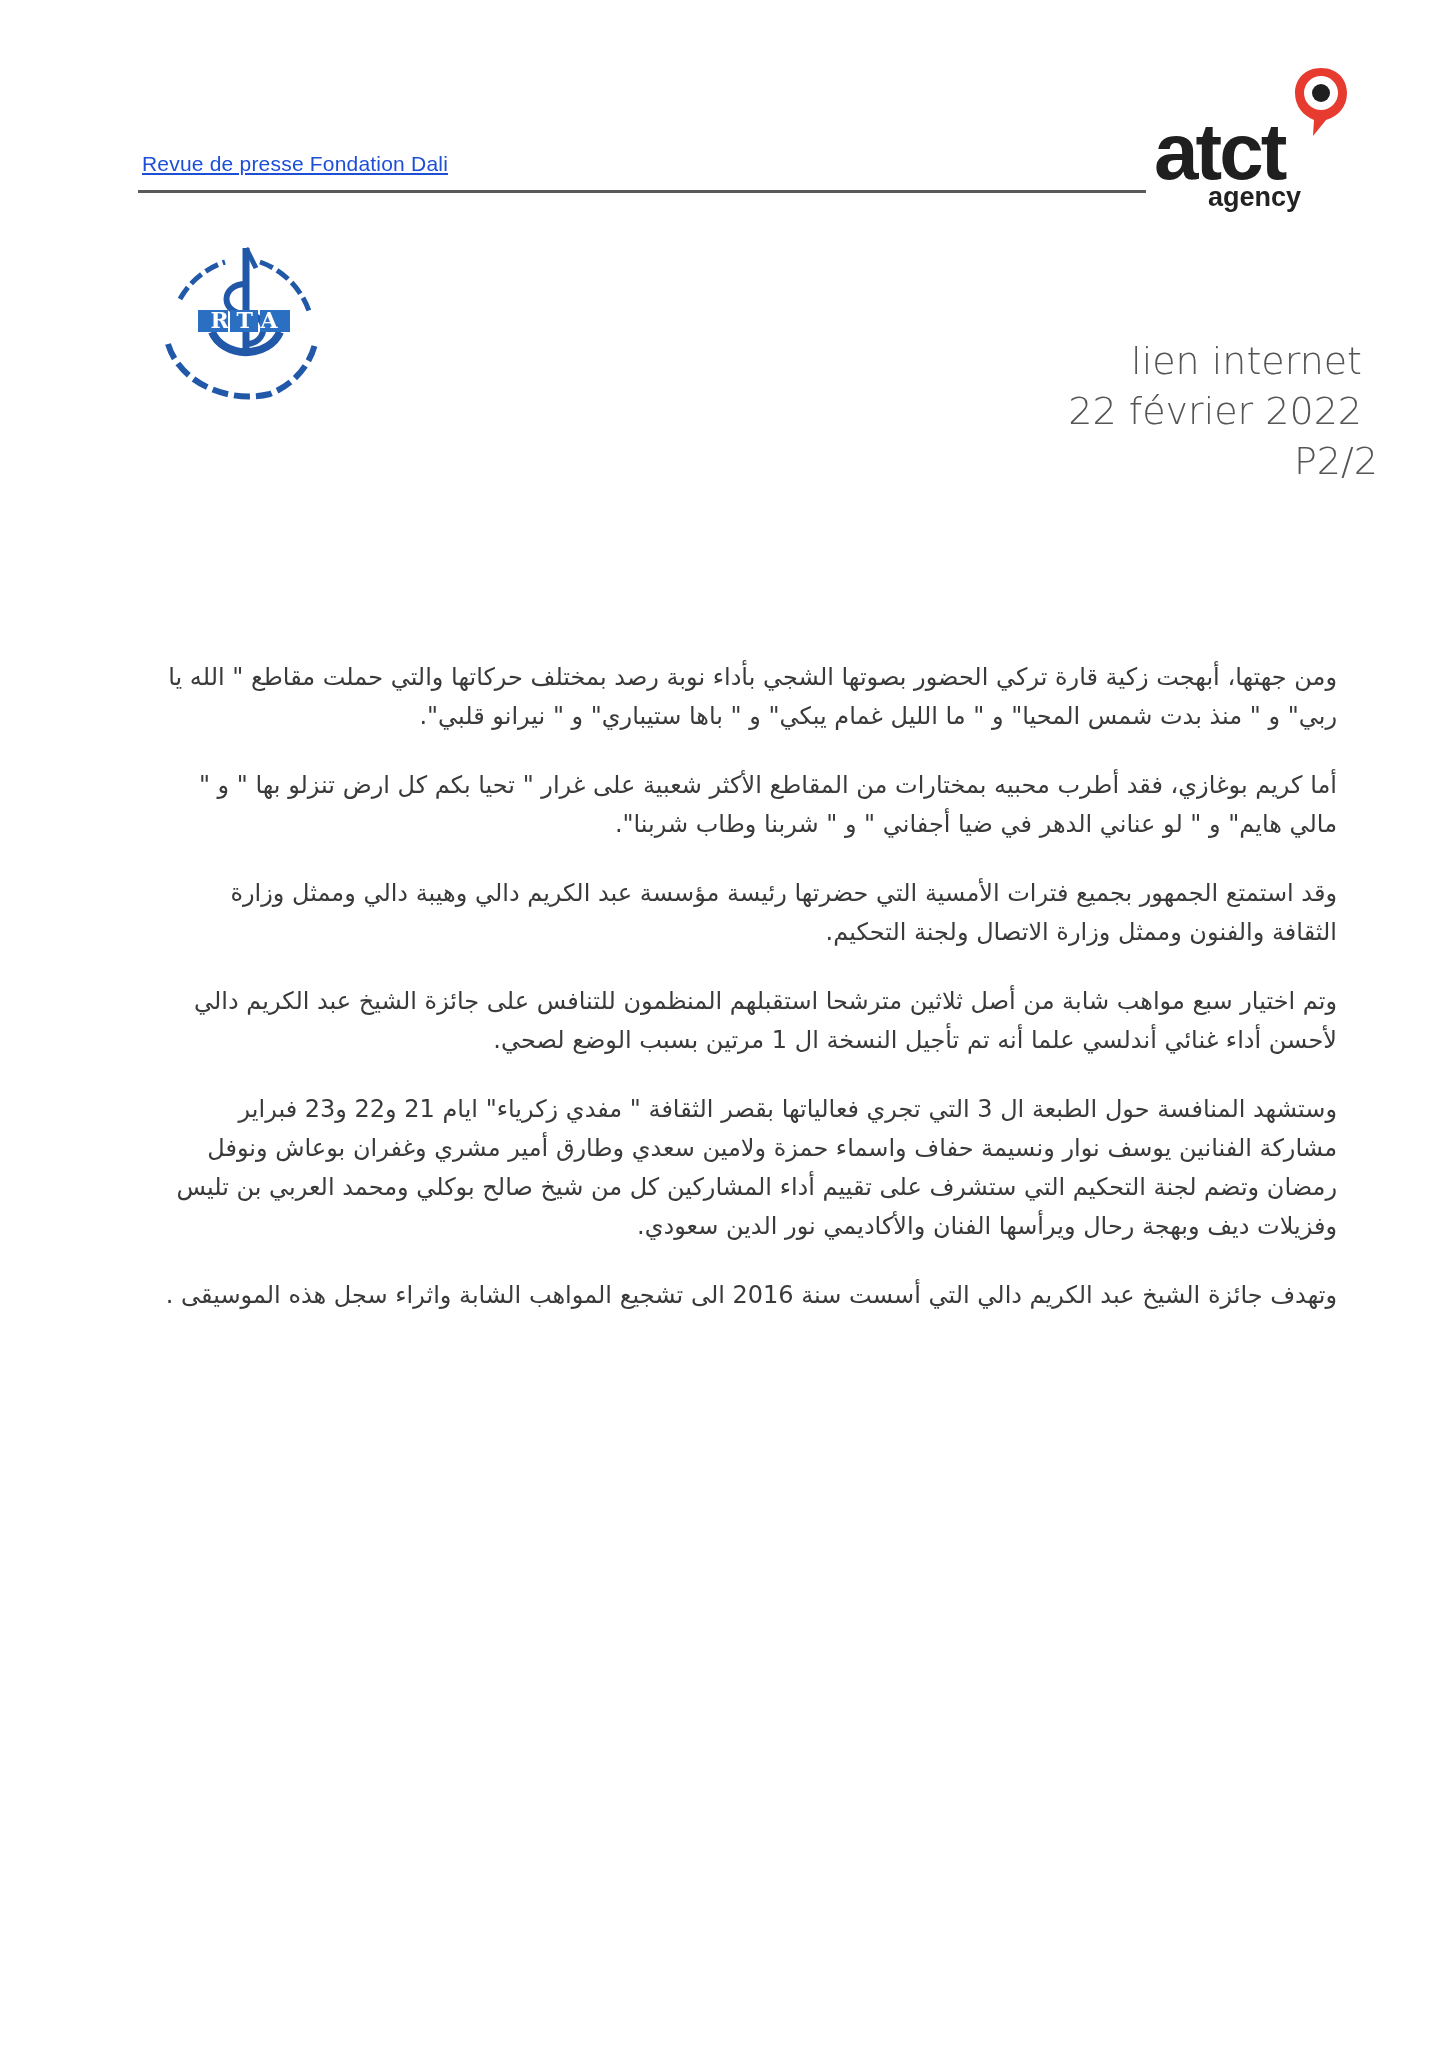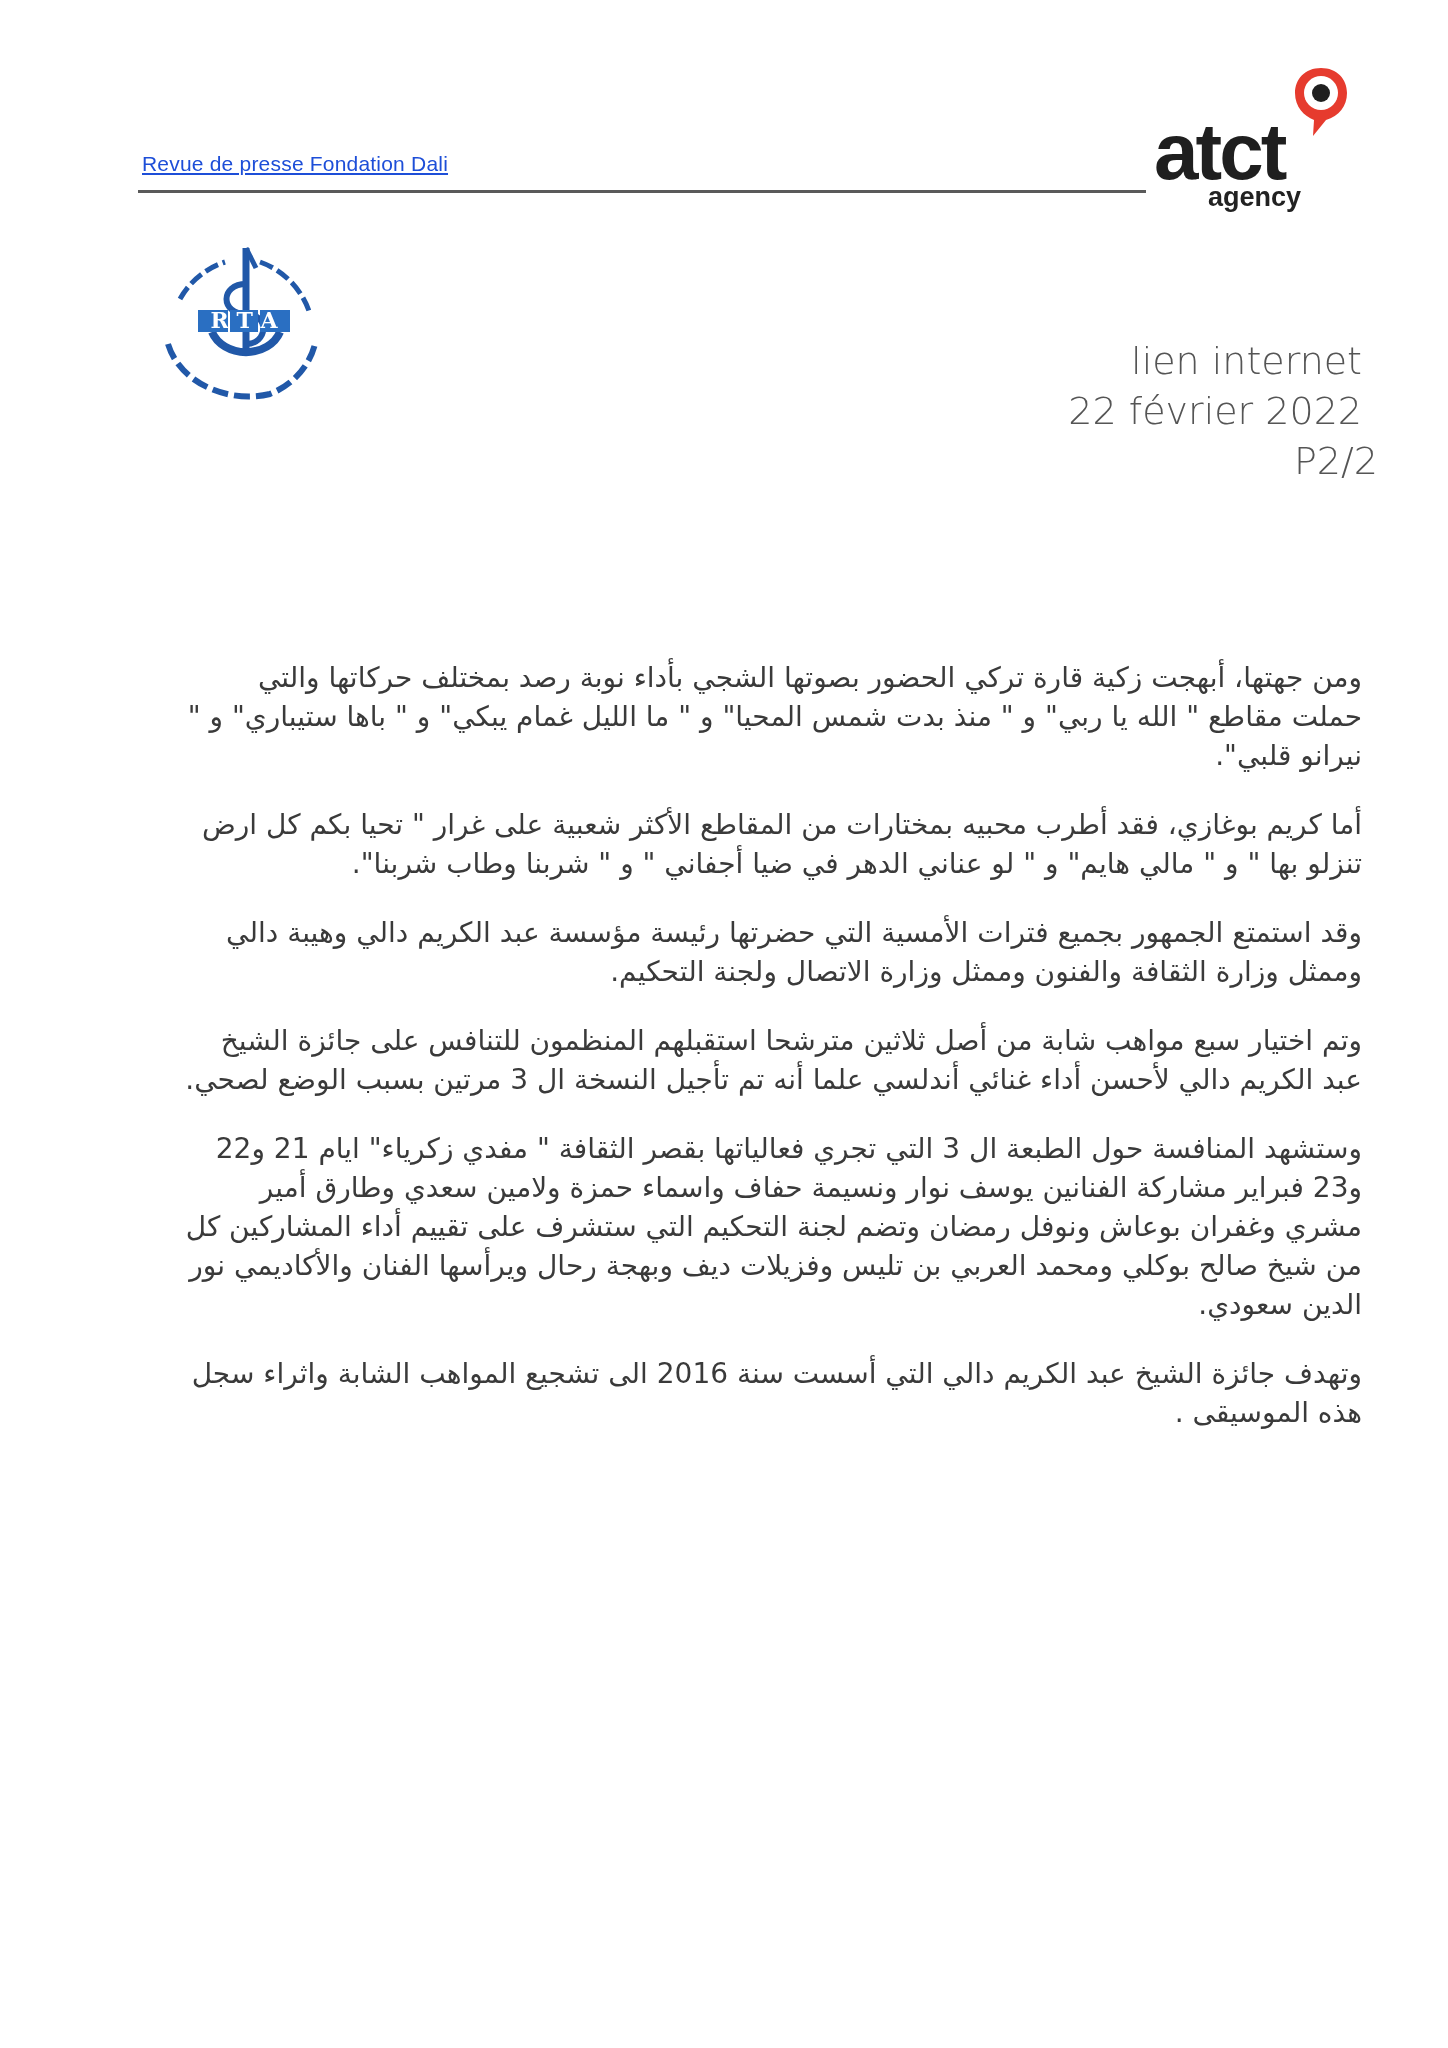--- a/index.html
+++ b/index.html
@@ -12,21 +12,21 @@
   .atct-word { position: absolute; left: 4px; top: 52px; font-family: "Liberation Sans", sans-serif; font-size: 80px; color: #1f1f1f; letter-spacing: -3px; line-height: 1; }
   .atct-agency { position: absolute; left: 58px; top: 124px; font-family: "Liberation Sans", sans-serif; font-size: 27px; color: #222; line-height: 1; }
   .atct-pin { position: absolute; left: 140px; top: 4px; width: 62px; height: 76px; }
 
   .rta-logo { position: absolute; left: 150px; top: 244px; width: 180px; height: 170px; }
 
   .meta { position: absolute; right: 86px; top: 336px; text-align: right; font-family: "DejaVu Sans", sans-serif; font-size: 38px; color: #555; line-height: 50px; font-weight: 300; }
   .meta div { white-space: nowrap; }
   .meta .page { margin-right: -16px; }
 
-  .article { position: absolute; left: 184px; top: 658px; width: 1178px; direction: rtl; text-align: right; font-family: "DejaVu Sans", sans-serif; font-size: 28px; line-height: 39px; color: #3a3a3a; }
+  .article { position: absolute; left: 159px; top: 658px; width: 1178px; direction: rtl; text-align: right; font-family: "DejaVu Sans", sans-serif; font-size: 24px; line-height: 39px; color: #3a3a3a; }
   .article p { margin: 0 0 30px 0; }
 </style>
 </head>
 <body>
 
 <div class="header-title">Revue de presse Fondation Dali</div>
 <div class="header-rule"></div>
 
 <div class="atct-logo">
   <svg class="atct-pin" viewBox="0 0 62 76">
@@ -57,16 +57,16 @@
 <div class="meta">
   <div>lien internet</div>
   <div>22 février 2022</div>
   <div class="page">P2/2</div>
 </div>
 
 <div class="article">
   <p>ومن جهتها، أبهجت زكية قارة تركي الحضور بصوتها الشجي بأداء نوبة رصد بمختلف حركاتها والتي حملت مقاطع " الله يا ربي" و " منذ بدت شمس المحيا" و " ما الليل غمام يبكي" و " باها ستيباري" و " نيرانو قلبي".</p>
   <p>أما كريم بوغازي، فقد أطرب محبيه بمختارات من المقاطع الأكثر شعبية على غرار " تحيا بكم كل ارض تنزلو بها " و " مالي هايم" و " لو عناني الدهر في ضيا أجفاني " و " شربنا وطاب شربنا".</p>
   <p>وقد استمتع الجمهور بجميع فترات الأمسية التي حضرتها رئيسة مؤسسة عبد الكريم دالي وهيبة دالي وممثل وزارة الثقافة والفنون وممثل وزارة الاتصال ولجنة التحكيم.</p>
-  <p>وتم اختيار سبع مواهب شابة من أصل ثلاثين مترشحا استقبلهم المنظمون للتنافس على جائزة الشيخ عبد الكريم دالي لأحسن أداء غنائي أندلسي علما أنه تم تأجيل النسخة ال 3 مرتين بسبب الوضع لصحي.</p>
+  <p>وتم اختيار سبع مواهب شابة من أصل ثلاثين مترشحا استقبلهم المنظمون للتنافس على جائزة الشيخ عبد الكريم دالي لأحسن أداء غنائي أندلسي علما أنه تم تأجيل النسخة ال 1 مرتين بسبب الوضع لصحي.</p>
   <p>وستشهد المنافسة حول الطبعة ال 3 التي تجري فعالياتها بقصر الثقافة " مفدي زكرياء" ايام 21 و22 و23 فبراير مشاركة الفنانين يوسف نوار ونسيمة حفاف واسماء حمزة ولامين سعدي وطارق أمير مشري وغفران بوعاش ونوفل رمضان وتضم لجنة التحكيم التي ستشرف على تقييم أداء المشاركين كل من شيخ صالح بوكلي ومحمد العربي بن تليس وفزيلات ديف وبهجة رحال ويرأسها الفنان والأكاديمي نور الدين سعودي.</p>
   <p>وتهدف جائزة الشيخ عبد الكريم دالي التي أسست سنة 2016 الى تشجيع المواهب الشابة واثراء سجل هذه الموسيقى .</p>
 </div>
 
 </body></html>

